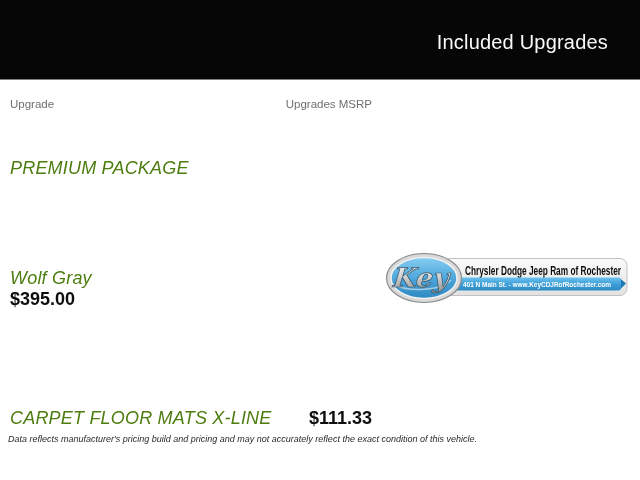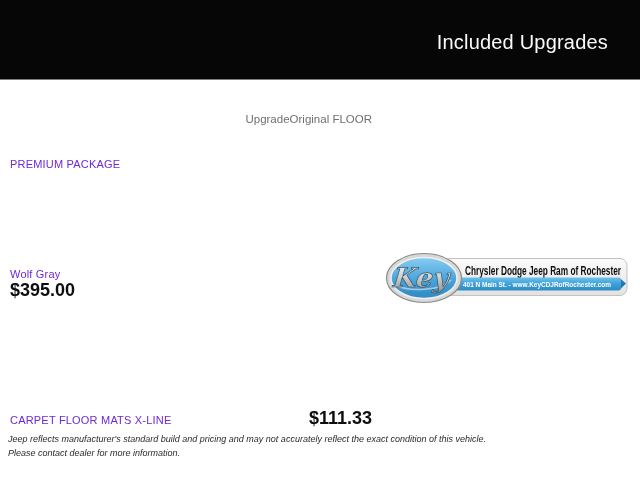--- a/index.html
+++ b/index.html
@@ -27,40 +27,41 @@
     color: #fafafa;
     font-size: 20px;
     font-weight: 400;
     letter-spacing: 0.2px;
     white-space: nowrap;
   }
   
   .thead {
     position: absolute;
     left: 10px; right: 268px;
-    top: 113px;
+    top: 98px;
     display: flex;
-    justify-content: flex-end;
+    justify-content: space-between;
     align-items: baseline;
     color: #6f6f6f;
     font-size: 11.5px;
   }
   
   .trow {
     position: absolute;
     left: 10px; right: 268px;
     display: flex;
     justify-content: space-between;
     align-items: baseline;
   }
   .trow .upgrade-name {
-    color: #6d28d9;
-    font-size: 11px;
+    color: #4d7c0f;
+    font-size: 18px;
     letter-spacing: 0.2px;
     white-space: nowrap;
+    font-style: italic;
   }
   .trow .msrp-value {
     color: #0e0e0e;
     font-size: 18px;
     font-weight: 700;
     line-height: 21px;
     white-space: nowrap;
   }
   .row-1 { top: 158px; }
   .row-2 { top: 268px; flex-direction: column; }
@@ -89,21 +90,21 @@
 <body>
 
 <div class="screen">
 
   <div class="titlebar">
     <div class="title">Included Upgrades</div>
   </div>
 
   <div class="thead">
     <span>Upgrade</span>
-    <span>Original FLOOR</span>
+    <span>Upgrades MSRP</span>
   </div>
 
   <div class="trow row-1">
     <span class="upgrade-name">PREMIUM PACKAGE</span>
   </div>
 
   <div class="trow row-2">
     <span class="upgrade-name">Wolf Gray</span>
     <span class="msrp-value">$395.00</span>
   </div>
@@ -146,17 +147,16 @@
 
     <g>
       <ellipse cx="39" cy="26" rx="37.5" ry="24.5" fill="#d8d8d8" stroke="#8a8a8a" stroke-width="1.2"></ellipse>
       <ellipse cx="39" cy="26" rx="33" ry="20.5" fill="url(#ovalG)" stroke="#f0f0f0" stroke-width="1.5"></ellipse>
       <path d="M10,33 C24,40 56,39 66,28" fill="none" stroke="#bcd9ea" stroke-width="1.6" opacity="0.8"></path>
       <text x="39" y="35" text-anchor="middle" font-family="DejaVu Serif, serif" font-size="27" font-style="italic" font-weight="bold" fill="url(#keyG)" stroke="#33566b" stroke-width="0.7" transform="skewX(-6)">Key</text>
     </g>
   </svg>
 
   <div class="disclaimer">
-    <div>Jeep reflects manufacturer's standard build and pricing and may not accurately reflect the exact condition of this vehicle.</div>
-    <div>Please contact dealer for more information.</div>
+    <div>Data reflects manufacturer's pricing build and pricing and may not accurately reflect the exact condition of this vehicle.</div>
   </div>
 
 </div>
 
 </body></html>

